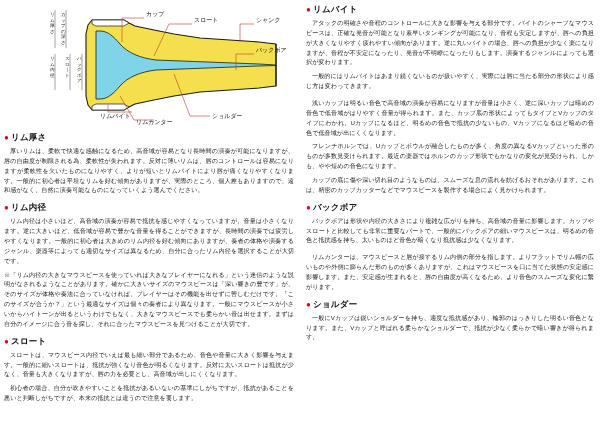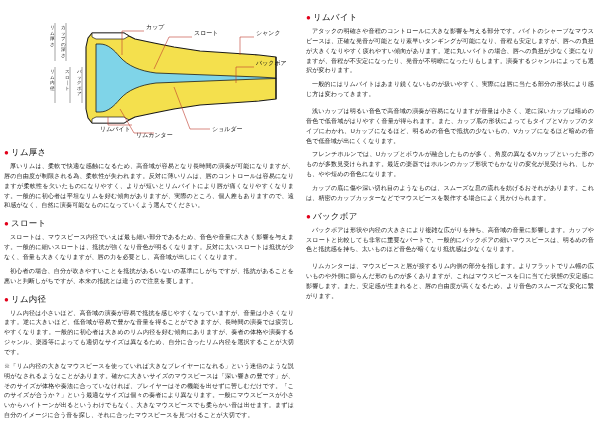--- a/index.html
+++ b/index.html
@@ -13,42 +13,42 @@
   .page{
     position:relative;
     width:600px;height:431px;
     box-sizing:border-box;
     display:flex;
     flex-direction:row;
   }
   .col-left{
     width:300px;
     box-sizing:border-box;
-    padding:17px 6px 4px 4px;
+    padding:4px 6px 4px 4px;
   }
   .col-right{
     width:300px;
     box-sizing:border-box;
     padding:4px 6px 4px 6px;
     border-left:0px solid #ddd;
   }
   
   .diagram{
     position:relative;
     width:290px;height:122px;
     margin:0 0 6px 0;
   }
   .diagram svg{display:block;}
   
   .sec{margin:0 0 7px 0;}
   .sec-h{
     font-size:8.5px;
-    font-weight:normal;
+    font-weight:bold;
     color:#111;
-    margin:8px 0 2px 0;
+    margin:0 0 2px 0;
     letter-spacing:0.2px;
   }
   .sec-h .bullet{
     color:#e2001a;
     font-size:8px;
     margin-right:2px;
   }
   .sec p{
     margin:0 0 4px 0;
     font-size:6.1px;
@@ -144,31 +144,31 @@
         </g>
       </svg>
     </div>
 
     <div class="sec">
       <div class="sec-h"><span class="bullet">●</span><span>リム厚さ</span></div>
       <p class="indent">厚いリムは、柔軟で快適な感触になるため、高音域が容易となり長時間の演奏が可能になりますが、唇の自由度が制限される為、柔軟性が失われます。反対に薄いリムは、唇のコントロールは容易になりますが柔軟性を欠いたものになりやすく、よりが短いとリムバイトにより唇が痛くなりやすくなります。一般的に初心者は平坦なリムを好む傾向がありますが、実際のところ、個人差もありますので、遠和感がなく、自然に演奏可能なものになっていくよう選んでください。</p>
     </div>
 
     <div class="sec">
+      <div class="sec-h"><span class="bullet">●</span><span>リム内径</span></div>
+      <p class="indent">リム内径は小さいほど、高音域の演奏が容易で抵抗を感じやすくなっていますが、音量は小さくなります。逆に大きいほど、低音域が容易で豊かな音量を得ることができますが、長時間の演奏では疲労しやすくなります。一般的に初心者は大きめのリム内径を好む傾向にありますが、奏者の体格や演奏するジャンル、楽器等によっても適切なサイズは異なるため、自分に合ったリム内径を選択することが大切です。</p>
+      <p>※「リム内径の大きなマウスピースを使っていれば大きなプレイヤーになれる」という迷信のような説明がなされるようなことがあります。確かに大きいサイズのマウスピースは「深い響きの豊です」が、そのサイズが体格や奏法に合っていなければ、プレイヤーはその機能を出せずに苦しむだけです。「このサイズが合うか？」という最適なサイズは個々の奏者により異なります。一般にマウスピースが小さいからハイトーンが出るというわけでもなく、大きなマウスピースでも柔らかい音は出せます。まずは自分のイメージに合う音を探し、それに合ったマウスピースを見つけることが大切です。</p>
+    </div>
+
+    <div class="sec">
       <div class="sec-h"><span class="bullet">●</span><span>スロート</span></div>
       <p class="indent">スロートは、マウスピース内径でいえば最も細い部分であるため、音色や音量に大きく影響を与えます。一般的に細いスロートは、抵抗が強くなり音色が明るくなります。反対に太いスロートは抵抗が少なく、音量も大きくなりますが、唇の力を必要とし、高音域が出しにくくなります。</p>
       <p class="indent">初心者の場合、自分が吹きやすいことを抵抗があるいないの基準にしがちですが、抵抗があることを悪いと判断しがちですが、本来の抵抗とは違うので注意を要します。</p>
     </div>
 
-    <div class="sec">
-      <div class="sec-h"><span class="bullet">●</span><span>リム内径</span></div>
-      <p class="indent">リム内径は小さいほど、高音域の演奏が容易で抵抗を感じやすくなっていますが、音量は小さくなります。逆に大きいほど、低音域が容易で豊かな音量を得ることができますが、長時間の演奏では疲労しやすくなります。一般的に初心者は大きめのリム内径を好む傾向にありますが、奏者の体格や演奏するジャンル、楽器等によっても適切なサイズは異なるため、自分に合ったリム内径を選択することが大切です。</p>
-      <p>※「リム内径の大きなマウスピースを使っていれば大きなプレイヤーになれる」という迷信のような説明がなされるようなことがあります。確かに大きいサイズのマウスピースは「深い響きの豊です」が、そのサイズが体格や奏法に合っていなければ、プレイヤーはその機能を出せずに苦しむだけです。「このサイズが合うか？」という最適なサイズは個々の奏者により異なります。一般にマウスピースが小さいからハイトーンが出るというわけでもなく、大きなマウスピースでも柔らかい音は出せます。まずは自分のイメージに合う音を探し、それに合ったマウスピースを見つけることが大切です。</p>
-    </div>
-
   </div>
 
   <div class="col-right">
 
     <div class="sec">
       <div class="sec-h"><span class="bullet">●</span><span>リムバイト</span></div>
       <p class="indent">アタックの明確さや音程のコントロールに大きな影響を与える部分です。バイトのシャープなマウスピースは、正確な発音が可能となり素早いタンギングが可能になり、音程も安定しますが、唇への負担が大きくなりやすく疲れやすい傾向があります。逆に丸いバイトの場合、唇への負担が少なく楽になりますが、音程が不安定になったり、発音が不明瞭になったりもします。演奏するジャンルによっても選択が変わります。</p>
       <p class="indent">一般的にはリムバイトはあまり鋭くないものが扱いやすく、実際には唇に当たる部分の形状により感じ方は変わってきます。</p>
     </div>
 
@@ -181,16 +181,20 @@
 
     <div class="sec">
       <div class="sec-h"><span class="bullet">●</span><span>バックボア</span></div>
       <p class="indent">バックボアは形状や内径の大きさにより複雑な広がりを持ち、高音域の音量に影響します。カップやスロートと比較しても非常に重要なパートで、一般的にバックボアの細いマウスピースは、明るめの音色と抵抗感を持ち、太いものほど音色が暗くなり抵抗感は少なくなります。</p>
     </div>
 
     <div class="sec">
       <p class="indent">リムカンターは、マウスピースと唇が接するリム内側の部分を指します。よりフラットでリム幅の広いものや外側に膨らんだ形のものが多くありますが、これはマウスピースを口に当てた状態の安定感に影響します。また、安定感が生まれると、唇の自由度が高くなるため、より音色のスムーズな変化に繋がります。</p>
     </div>
 
+    <div class="sec">
+      <div class="sec-h"><span class="bullet">●</span><span>ショルダー</span></div>
+      <p class="indent">一般にVカップは鋭いショルダーを持ち、適度な抵抗感があり、輪郭のはっきりした明るい音色となります。また、Vカップと呼ばれる柔らかなショルダーで、抵抗が少なく柔らかで暗い響きが得られます。</p>
+    </div>
 
   </div>
 
 </div>
 
 </body></html>

